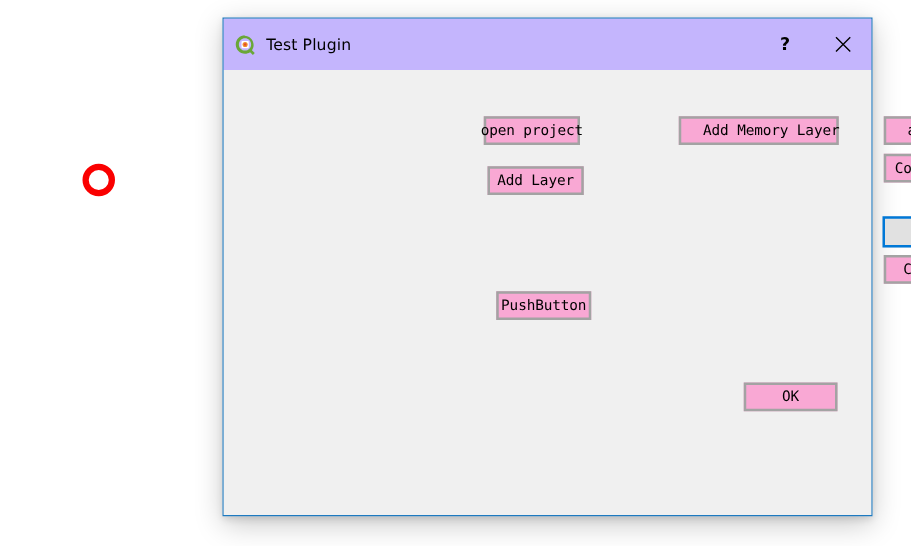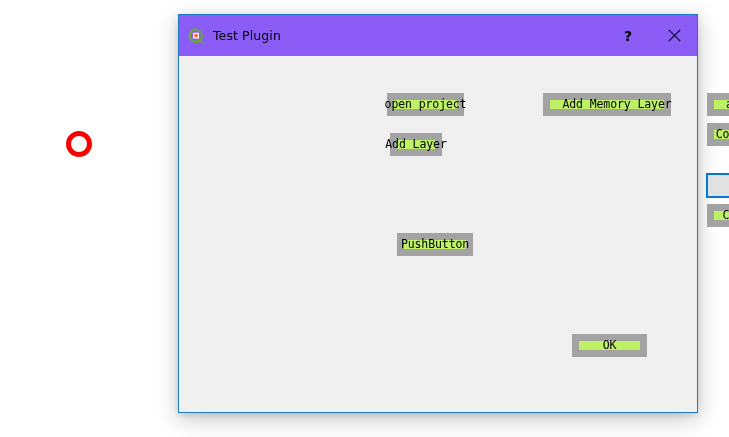--- a/index.html
+++ b/index.html
@@ -40,21 +40,21 @@
     box-shadow: 0 6px 22px rgba(0,0,0,0.22), 0 2px 6px rgba(0,0,0,0.13);
   }
 
   
   #title-bar {
     position: absolute;
     left: 0;
     top: 0;
     right: 0;
     height: 41px;
-    background: #8b5cf6;
+    background: #c4b5fd;
     display: flex;
     align-items: center;
   }
   #window-icon {
     margin-left: 8px;
     width: 18px;
     height: 18px;
     flex: 0 0 auto;
     display: block;
   }
@@ -94,22 +94,22 @@
     top: 41px;
     right: 0;
     bottom: 0;
     background: #f0f0f0;
   }
 
   
   .qt-button {
     position: absolute;
     box-sizing: border-box;
-    background: #bef264;
-    border: 7px solid #a3a3a3;
+    background: #f9a8d4;
+    border: 2px solid #a3a3a3;
     color: #000000;
     font-family: "DejaVu Sans Mono", monospace;
     font-size: 11.5px;
     line-height: 1;
     text-align: center;
     white-space: nowrap;
     padding: 0;
     cursor: default;
     display: flex;
     align-items: center;
@@ -153,20 +153,20 @@
       <svg id="close-icon" width="13" height="13" viewBox="0 0 13 13">
         <path d="M0.8 0.8 L12.2 12.2 M12.2 0.8 L0.8 12.2" stroke="#000000" stroke-width="1.1" fill="none"></path>
       </svg>
     </div>
   </div>
 
   <div id="client-area">
       <div class="qt-button" style="left: 208px; top: 37px; width: 77px; height: 23px;">open project</div>
       <div class="qt-button" style="left: 364px; top: 37px; width: 128px; height: 23px; padding-left: 20px;">Add Memory Layer</div>
       <div class="qt-button" style="left: 528px; top: 37px; width: 113px; height: 23px;">add polygon</div>
-      <div class="qt-button" style="left: 211px; top: 77px; width: 52px; height: 23px; text-align: right;">Add Layer</div>
+      <div class="qt-button" style="left: 211px; top: 77px; width: 77px; height: 23px; text-align: right;">Add Layer</div>
       <div class="qt-button" style="left: 528px; top: 67px; width: 113px; height: 23px;">Commit Polygon</div>
       <div class="qt-button focused" style="left: 527px; top: 117px; width: 115px; height: 25px;">add point</div>
       <div class="qt-button" style="left: 528px; top: 148px; width: 113px; height: 23px;">Commit point</div>
       <div class="qt-button" style="left: 218px; top: 177px; width: 76px; height: 23px;">PushButton</div>
-      <div class="qt-button" style="left: 393px; top: 250px; width: 75px; height: 23px; margin-top: 28px;">OK</div>
+      <div class="qt-button" style="left: 416px; top: 250px; width: 75px; height: 23px;">OK</div>
     </div>
 </div>
 
 </body></html>

